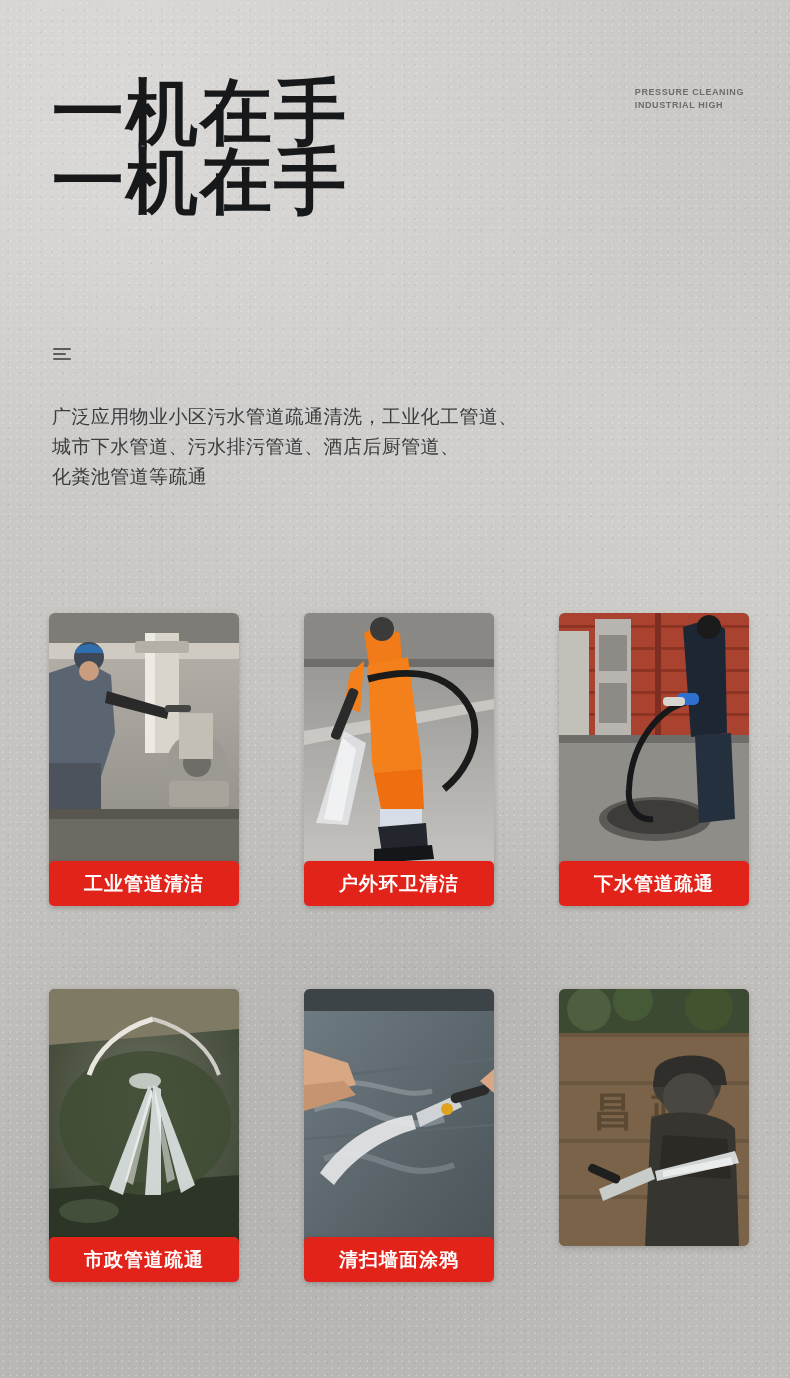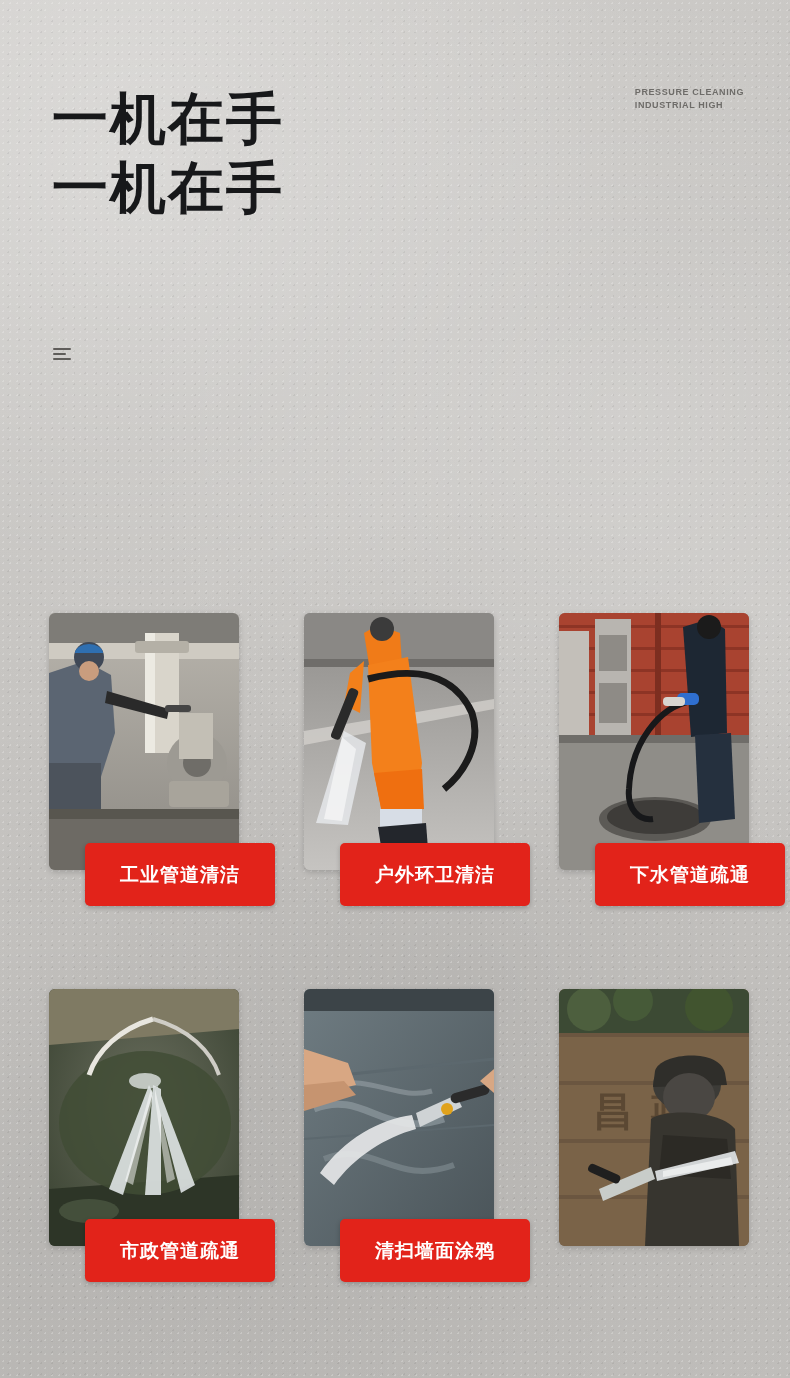--- a/index.html
+++ b/index.html
@@ -50,23 +50,24 @@
     color: #6e6c69;
     font-weight: 700;
   }
 
   .headline {
     position: absolute;
     left: 52px;
     top: 84px;
     color: #17181a;
     font-weight: 800;
-    font-size: 56px;
+    font-size: 72px;
     line-height: 69px;
     letter-spacing: 2px;
+    font-family: Liberation Mono, monospace;
   }
   .headline div { white-space: nowrap; }
 
   .rule-icon {
     position: absolute;
     left: 53px;
     top: 348px;
     width: 18px;
   }
   .rule-icon span {
@@ -114,32 +115,31 @@
     position: relative;
     box-shadow: 0 2px 6px rgba(0,0,0,0.18);
   }
   .thumb svg { display: block; width: 100%; height: 100%; }
 
   .caption {
     position: absolute;
     left: 0;
     bottom: -36px;
     width: 190px;
-    height: 63px;
+    height: 45px;
     background: #e2231a;
     border-radius: 5px;
     color: #ffffff;
     font-size: 19px;
     font-weight: 700;
     letter-spacing: 1px;
     display: flex;
     align-items: center;
     justify-content: center;
     box-shadow: 0 2px 5px rgba(0,0,0,0.22);
-    margin-left: 36px;
   }
 </style>
 </head>
 <body>
 
 <div class="page">
 
   <div class="corner-label">
     <div>PRESSURE CLEANING</div>
     <div>INDUSTRIAL HIGH</div>
@@ -149,20 +149,25 @@
     <div>一机在手</div>
     <div>一机在手</div>
   </div>
 
   <div class="rule-icon">
     <span></span>
     <span></span>
     <span></span>
   </div>
 
+  <div class="subcopy">
+    <div>广泛应用物业小区污水管道疏通清洗，工业化工管道、</div>
+    <div>城市下水管道、污水排污管道、酒店后厨管道、</div>
+    <div>化粪池管道等疏通</div>
+  </div>
 
   <div class="grid">
 
     <div class="card">
       <div class="thumb">
         <svg viewBox="0 0 190 257" preserveAspectRatio="none">
           <defs>
             <linearGradient id="g1a" x1="0" y1="0" x2="0" y2="1">
               <stop offset="0" stop-color="#b9b5ad"></stop>
                 <stop offset="1" stop-color="#8d8a84"></stop>

